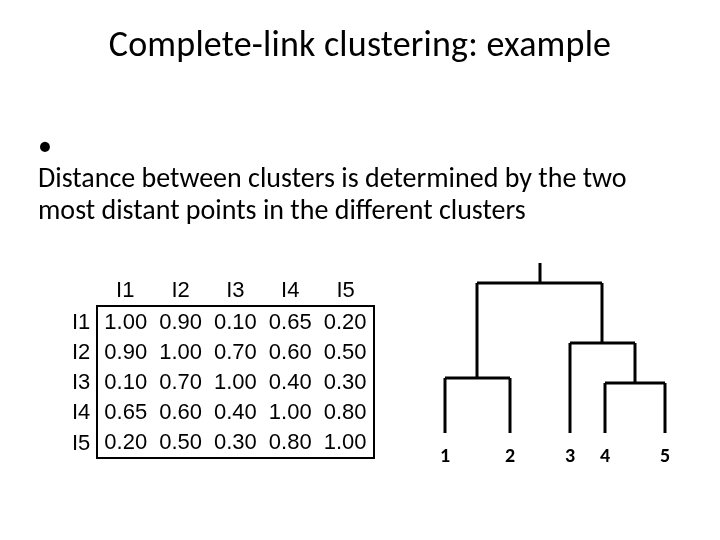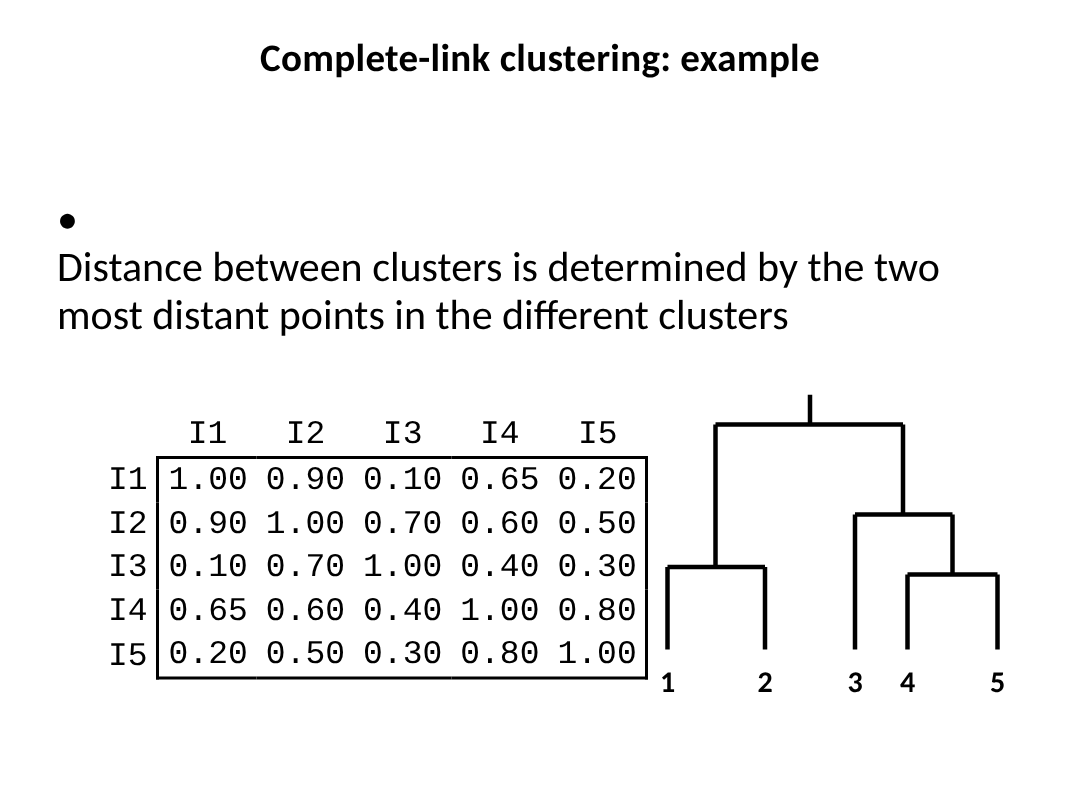--- a/index.html
+++ b/index.html
@@ -16,22 +16,22 @@
     width: 720px;
     height: 540px;
     box-sizing: border-box;
   }
   .title {
     position: absolute;
     top: 22px;
     left: 0;
     right: 0;
     text-align: center;
-    font-size: 26px;
-    font-weight: 700;
+    font-size: 36px;
+    font-weight: 400;
     letter-spacing: 0.2px;
   }
   .bullet {
     position: absolute;
     top: 130px;
     left: 38px;
     right: 58px;
     font-size: 28px;
     line-height: 1.15;
   }
@@ -42,21 +42,21 @@
   }
   .bullet .txt {
     display: inline-block;
     width: 620px;
     vertical-align: top;
   }
   .matrix {
     position: absolute;
     top: 275px;
     left: 66px;
-    font-family: Liberation Mono, monospace;
+    font-family: Liberation Sans, sans-serif;
     font-size: 22px;
   }
   .matrix table {
     border-collapse: collapse;
   }
   .matrix td, .matrix th {
     padding: 2px 6px;
     text-align: center;
     font-weight: 400;
   }

